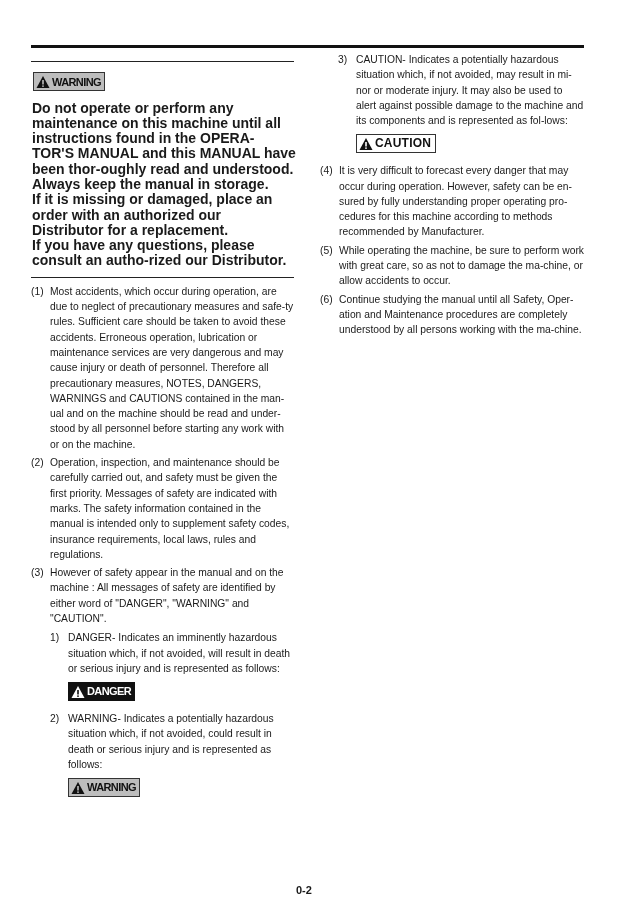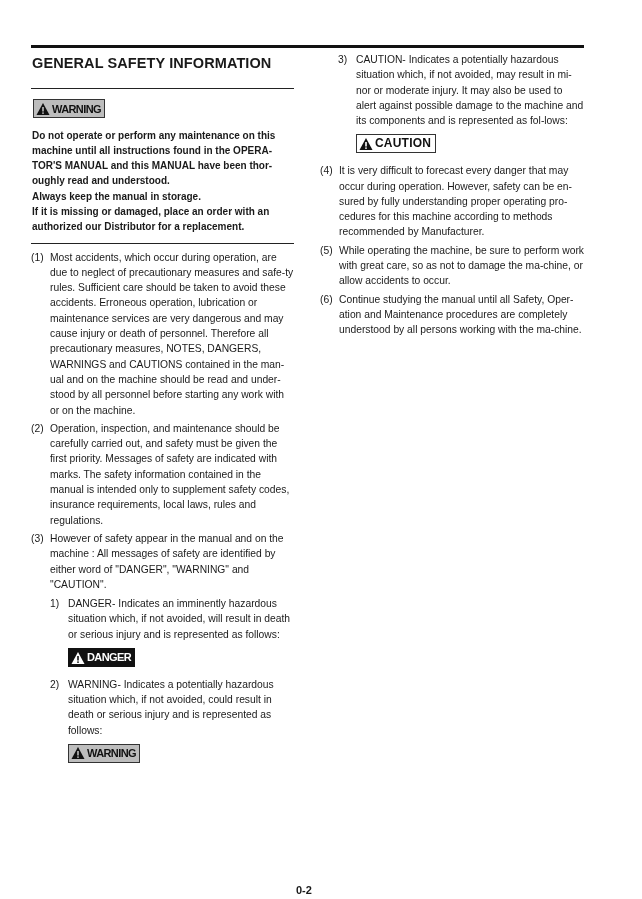--- a/index.html
+++ b/index.html
@@ -11,57 +11,57 @@
   .right { left:320px; width:264px; }
   .title { font-weight:bold; font-size:14.5px; margin:7px 0 0 1px; letter-spacing:0.1px; height:20px; }
   .rule { height:1px; background:#222; margin:13px 0 0 0; width:263px; }
   .badge { display:inline-flex; align-items:center; height:15px; padding:1px 3px 1px 2px;
            border:1px solid #333; font-weight:bold; font-size:11px; letter-spacing:-0.6px; }
   .badge .tri { width:14px; height:14px; margin-right:2px; }
   .b-warning { background:#bdbdbd; color:#111; }
   .b-danger { background:#111; color:#fff; border-color:#111; }
   .b-caution { background:#fff; color:#111; letter-spacing:0.2px; font-size:12px; padding:1px 4px 1px 2px; }
   .warnbox { margin:10px 0 0 2px; }
-  .boldtext { font-weight:bold; font-size:10px; line-height:15.3px; margin:8px 0 2px 1px; }
+  .boldtext { font-weight:bold; font-size:14px; line-height:15.3px; margin:8px 0 2px 1px; }
   .boldtext p { margin:0; }
   .rule2 { height:1px; background:#222; margin:8px 0 0 0; width:263px; }
   .item { display:flex; font-size:10.3px; line-height:15.3px; margin-top:3px; }
   .item .num { width:19px; flex:none; }
   .item .txt { flex:1; }
   .sub { display:flex; font-size:10.3px; line-height:15.3px; margin-top:4px; margin-left:19px; }
   .sub .num { width:18px; flex:none; }
   .sub .txt { flex:1; }
   .sub .kw { font-weight:normal; }
   .subbadge { margin:6px 0 4px 0; }
   .pagenum { position:absolute; left:296px; top:884px; font-weight:bold; font-size:11px; }
 </style>
 </head>
 <body>
 
 <div class="topline"></div>
 
 <div class="col left">
-  <div class="title">GENERAL SAFETY INFORMATION</div>
   <div class="rule"></div>
 
   <div class="warnbox">
     <span class="badge b-warning">
       <svg class="tri" viewBox="0 0 14 14">
         <polygon points="7,1 13.5,13 0.5,13" fill="#111"></polygon>
         <rect x="6.2" y="5" width="1.6" height="4.5" fill="#bdbdbd"></rect>
         <rect x="6.2" y="10.4" width="1.6" height="1.5" fill="#bdbdbd"></rect>
       </svg>
       <span>WARNING</span>
     </span>
   </div>
 
   <div class="boldtext">
     <p>Do not operate or perform any maintenance on this machine until all instructions found in the OPERA-TOR'S MANUAL and this MANUAL have been thor-oughly read and understood.</p>
     <p>Always keep the manual in storage.</p>
     <p>If it is missing or damaged, place an order with an authorized our Distributor for a replacement.</p>
+    <p>If you have any questions, please consult an autho-rized our  Distributor.</p>
   </div>
   <div class="rule2"></div>
 
   <div class="item" style="margin-top:6px">
     <span class="num">(1)</span>
     <span class="txt">Most accidents, which occur during operation, are due to neglect of precautionary measures and safe-ty rules. Sufficient care should be taken to avoid these accidents. Erroneous operation, lubrication or maintenance services are very dangerous and may cause injury or death of personnel. Therefore all precautionary measures,  NOTES, DANGERS, WARNINGS and CAUTIONS contained in the man-ual and on the machine  should be read and under-stood by all personnel before starting any work with or on the machine.</span>
   </div>
   <div class="item">
     <span class="num">(2)</span>
     <span class="txt">Operation, inspection, and maintenance should be carefully carried out, and safety must be given the first priority. Messages of safety are indicated with marks. The safety information contained in the manual is intended only to supplement safety codes, insurance requirements, local laws, rules and regulations.</span>

